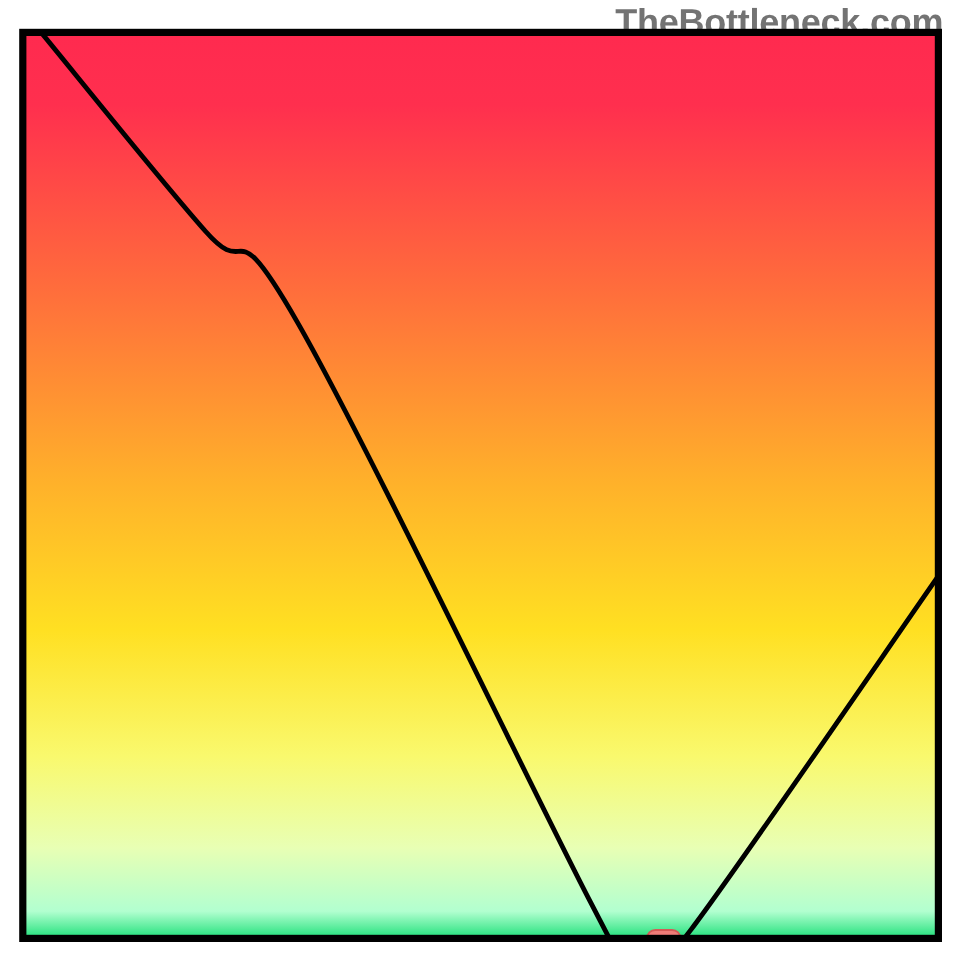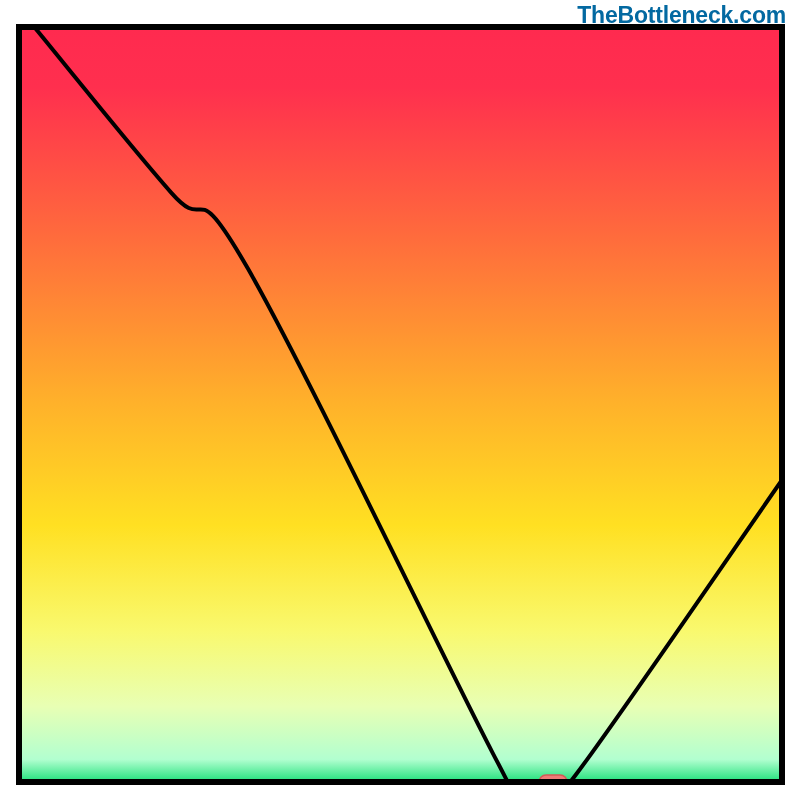--- a/index.html
+++ b/index.html
@@ -13,23 +13,23 @@
   .stage {
     position: relative;
     width: 800px;
     height: 800px;
   }
   .watermark {
     position: absolute;
     top: 2px;
     right: 14px;
     font-family: Arial, Helvetica, sans-serif;
-    font-size: 23px;
+    font-size: 30px;
     font-weight: 600;
-    color: #0369a1;
+    color: #737373;
     letter-spacing: -0.2px;
   }
   svg.plot {
     position: absolute;
     left: 0;
     top: 0;
   }
 </style>
 </head>
 <body>

